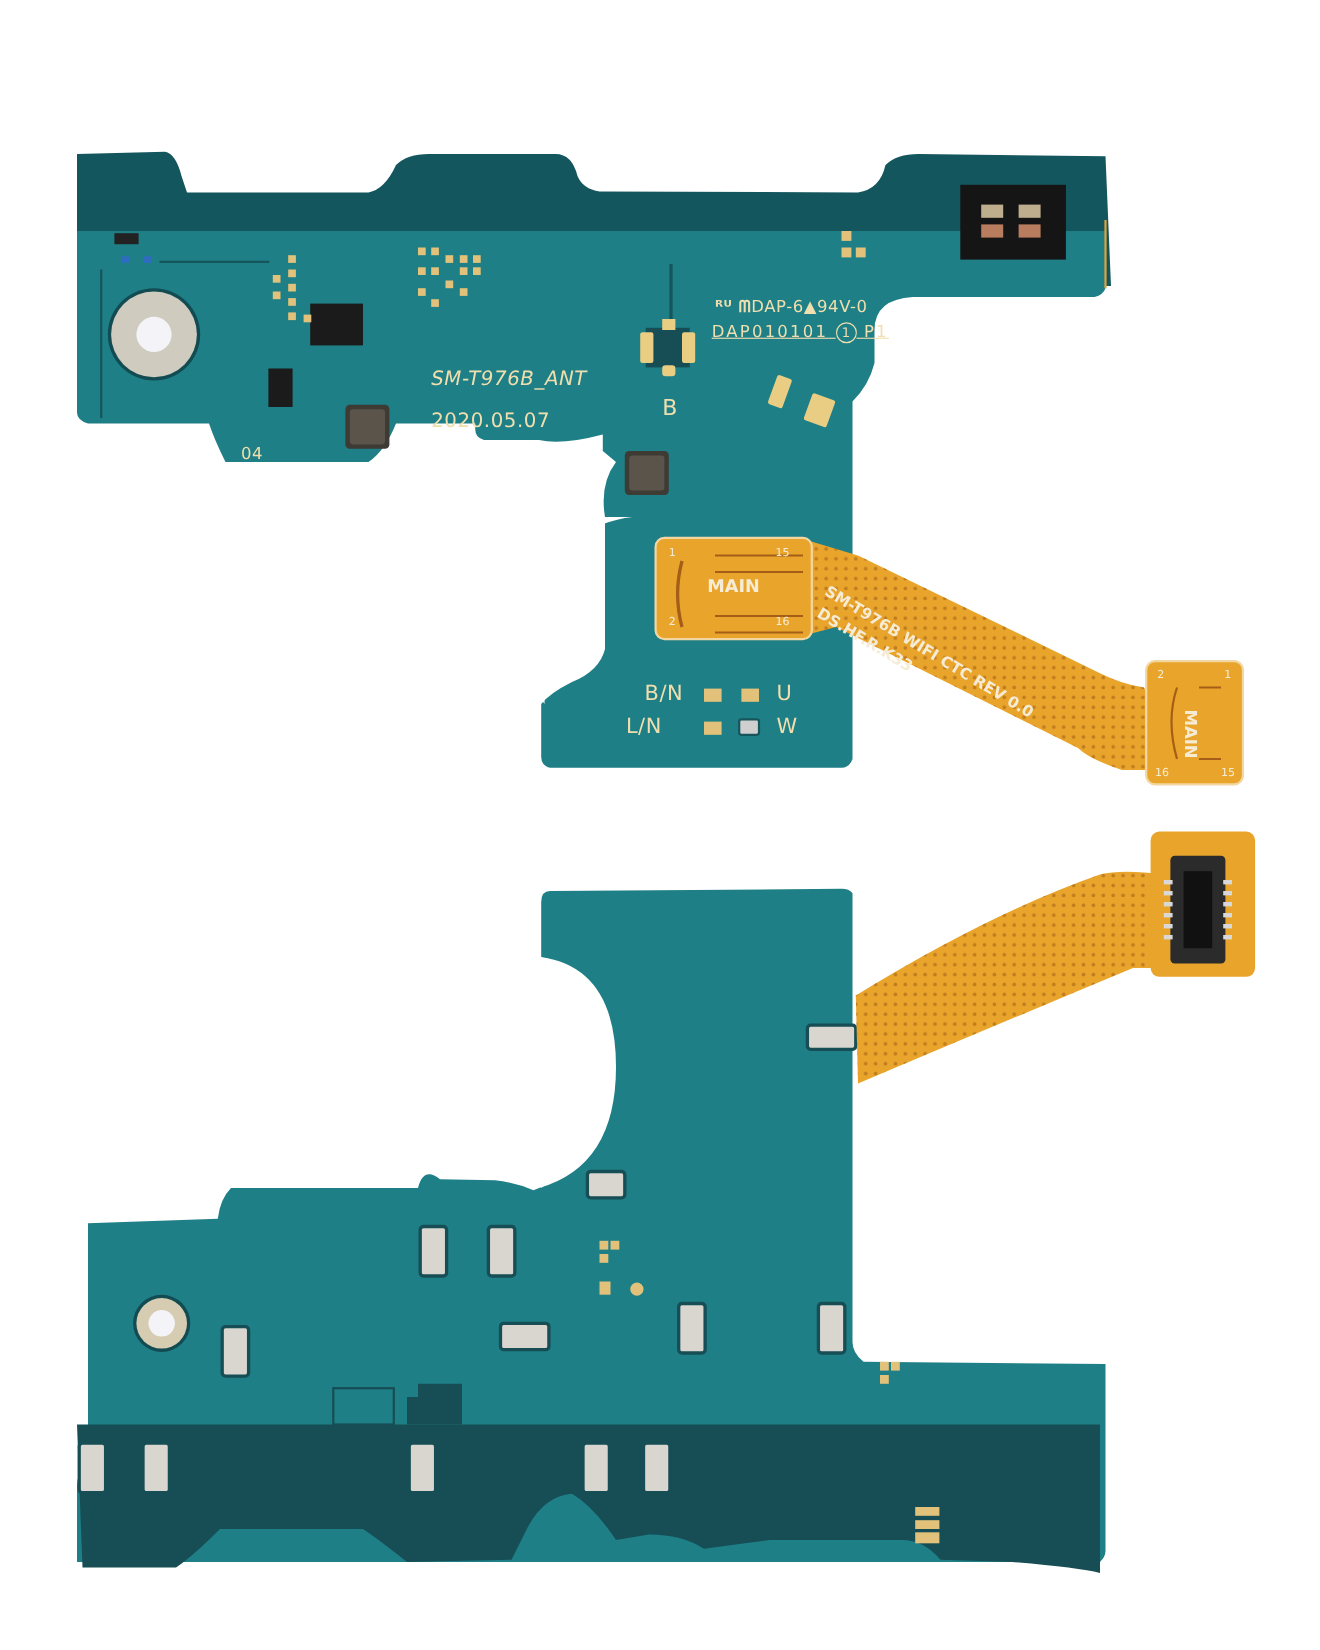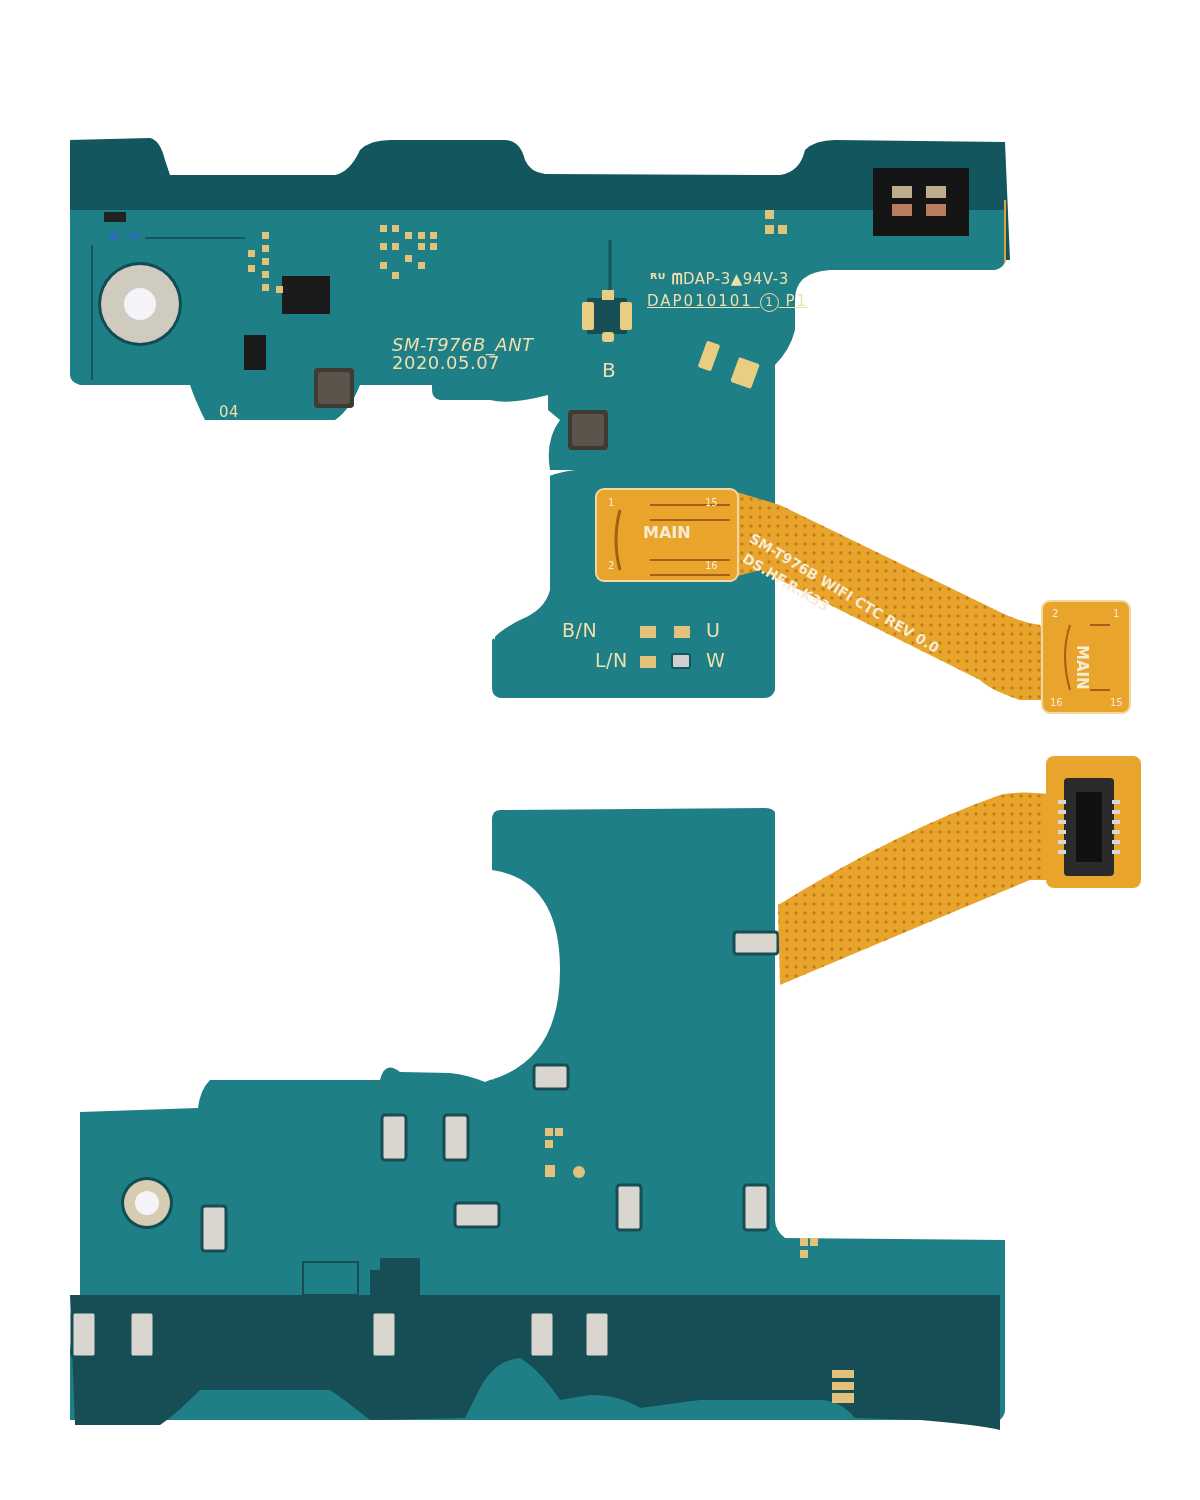--- a/index.html
+++ b/index.html
@@ -179,36 +179,36 @@
           <rect x="1112" y="810" width="8" height="4"></rect>
         <rect x="1112" y="820" width="8" height="4"></rect>
           <rect x="1112" y="830" width="8" height="4"></rect>
         <rect x="1112" y="840" width="8" height="4"></rect>
           <rect x="1112" y="850" width="8" height="4"></rect>
       </g>
     </g>
   </svg>
 
   <div class="silk" style="left:392px;top:334px;font-size:18px;font-style:italic;">SM-T976B_ANT</div>
-  <div class="silk" style="left:392px;top:352px;font-size:18px;">2020.05.07</div>
+  <div class="silk" style="left:392px;top:372px;font-size:18px;">2020.05.07</div>
   <div class="silk" style="left:207px;top:403px;font-size:15px;margin-left:12px;">04</div>
   <div class="silk" style="left:602px;top:358px;font-size:20px;">B</div>
 
   <div class="silk" style="left:650px;top:270px;font-size:15px;">
-    <span style="font-weight:bold;">ᴿᵁ ᗰ</span><span>DAP-3▲94V-3</span>
+    <span style="font-weight:bold;">ᴿᵁ ᗰ</span><span>DAP-6▲94V-0</span>
   </div>
   <div class="silk" style="left:647px;top:292px;font-size:15px;letter-spacing:2px;text-decoration:underline;">
     <span>DAP010101</span>
     <span style="display:inline-block;width:17px;height:17px;border:1.5px solid #f0dfae;border-radius:50%;text-align:center;line-height:17px;font-size:12px;letter-spacing:0;"><span>1</span></span>
     <span>P1</span>
   </div>
 
-  <div class="silk" style="left:562px;top:619px;font-size:19px;">B/N</div>
+  <div class="silk" style="left:586px;top:619px;font-size:19px;">B/N</div>
   <div class="silk" style="left:706px;top:619px;font-size:19px;">U</div>
-  <div class="silk" style="left:569px;top:649px;font-size:19px;margin-left:26px;">L/N</div>
+  <div class="silk" style="left:569px;top:649px;font-size:19px;">L/N</div>
   <div class="silk" style="left:706px;top:649px;font-size:19px;">W</div>
 
   <div class="flexlbl" style="left:643px;top:523px;font-size:16px;">MAIN</div>
   <div class="flexlbl" style="left:608px;top:497px;font-size:10px;font-weight:normal;">1</div>
   <div class="flexlbl" style="left:705px;top:497px;font-size:10px;font-weight:normal;">15</div>
   <div class="flexlbl" style="left:608px;top:560px;font-size:10px;font-weight:normal;">2</div>
   <div class="flexlbl" style="left:705px;top:560px;font-size:10px;font-weight:normal;">16</div>
 
   <div class="flexlbl" style="left:755px;top:530px;font-size:14px;transform:rotate(31deg);transform-origin:left top;">SM-T976B WIFI CTC REV 0.0</div>
   <div class="flexlbl" style="left:748px;top:550px;font-size:14px;transform:rotate(31deg);transform-origin:left top;">DS.HF.R.K33</div>

